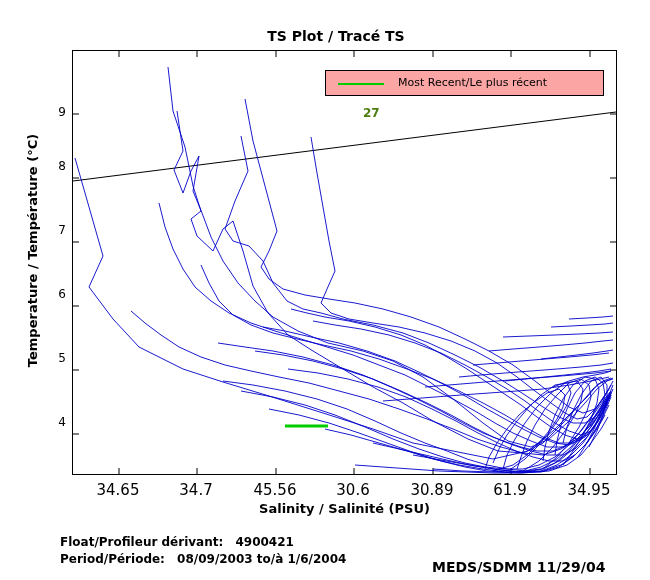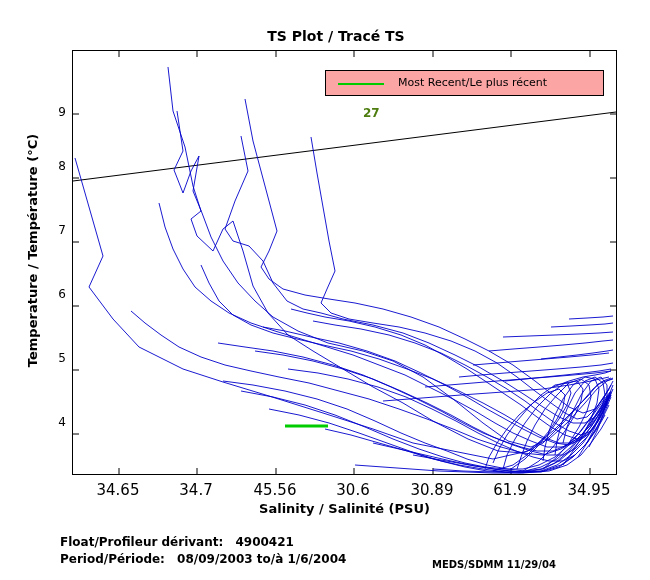--- a/index.html
+++ b/index.html
@@ -82,21 +82,21 @@
   .footer{
     position:absolute;
     left:60px;top:534px;
     font-size:12px;font-weight:bold;color:#000;
     line-height:17px;
   }
   .footer .val{font-weight:bold;}
   .credit{
     position:absolute;
     left:432px;top:559px;
-    font-size:10px;color:#000;
+    font-size:14px;color:#000;
     font-weight:bold;
   }
   .f-row{white-space:nowrap;}
 </style>
 </head>
 <body>
 
 <div id="chart-root">
 
   <div class="title">TS Plot / Tracé TS</div>

